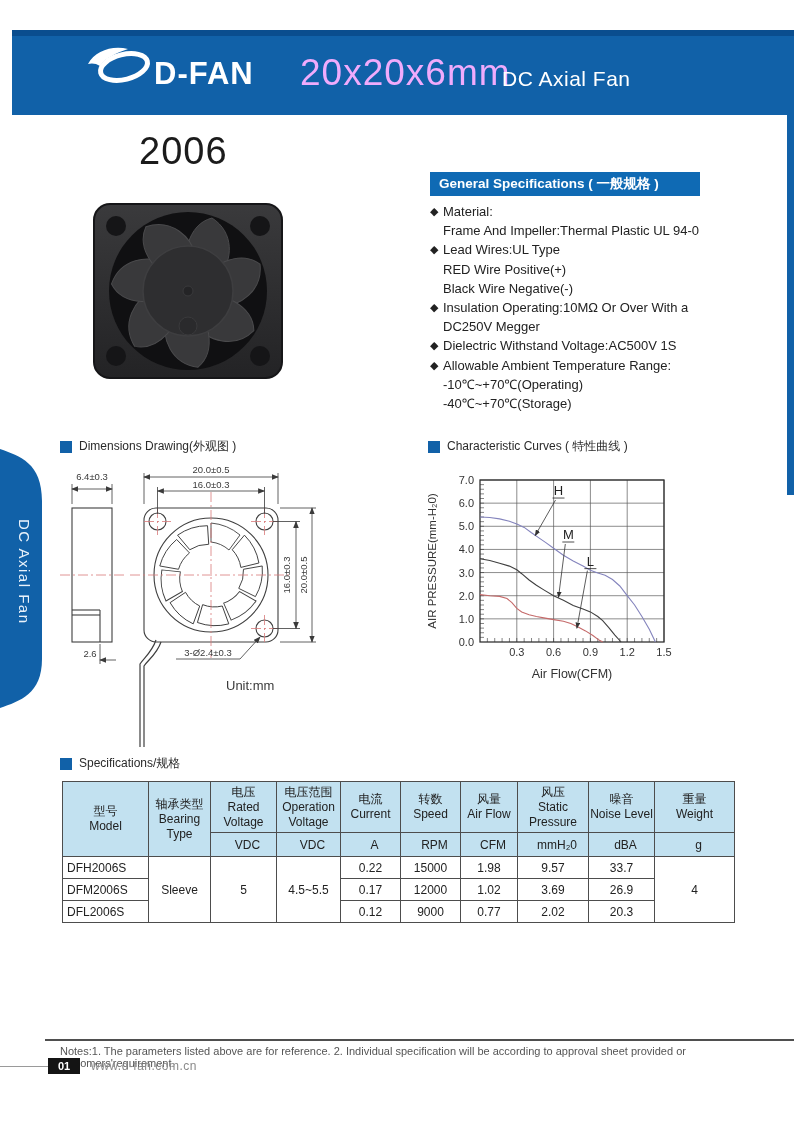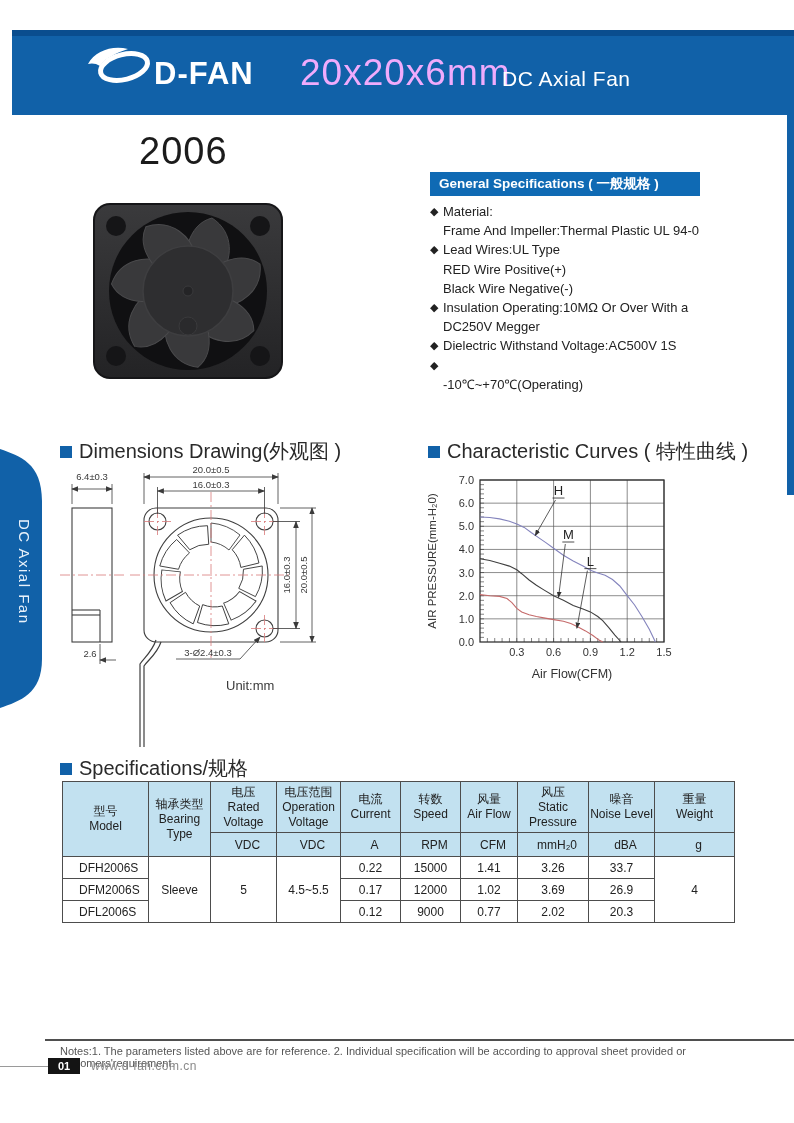--- a/index.html
+++ b/index.html
@@ -27,42 +27,42 @@
   .fan-photo{position:absolute;left:84px;top:196px;}
 
   
   .gen-bar{position:absolute;left:430px;top:172px;width:270px;height:24px;background:#0f6ab4;
     color:#ffffff;font-size:13.5px;font-weight:bold;line-height:24px;padding-left:9px;box-sizing:border-box;}
   .spec-list{position:absolute;left:430px;top:202px;width:340px;}
   .spec-line{display:flex;height:19.2px;line-height:19.2px;font-size:13px;color:#222222;}
   .spec-line .bullet{width:13px;font-size:11px;color:#222222;flex:none;}
 
   
-  .sec-head{position:absolute;display:flex;align-items:center;font-size:20px;color:#2a2a2a;}
+  .sec-head{position:absolute;display:flex;align-items:center;font-size:12px;color:#2a2a2a;}
   .sec-sq{width:12px;height:12px;background:#1161a8;margin-right:7px;flex:none;}
   .sec-head.dims{left:60px;top:438px;}
   .sec-head.curves{left:428px;top:438px;}
   .sec-head.specs{left:60px;top:755px;}
 
   
   .dims-svg{position:absolute;left:56px;top:464px;}
   .chart-svg{position:absolute;left:420px;top:456px;}
   .chart-svg text{font-family:"Liberation Sans", sans-serif;}
   .dims-svg text{font-family:"Liberation Sans", sans-serif;fill:#3a3a3a;}
 
   
   .spec-table{position:absolute;left:62px;top:781px;border-collapse:collapse;table-layout:fixed;}
   .spec-table th,.spec-table td{border:1px solid #4d4d4d;text-align:center;vertical-align:middle;
     font-weight:400;font-size:12px;color:#222222;padding:0;}
   .spec-table thead th{background:#c2e1f0;}
   .spec-table .cn,.spec-table .en{display:block;line-height:15px;}
   .spec-table .hrow1 th{height:50px;}
   .spec-table .hrow2 th{height:23px;padding-left:8px;}
   .spec-table tbody td{height:21px;background:#ffffff;}
-  .spec-table td.model-cell{text-align:left;padding-left:16px;}
+  .spec-table td.model-cell{text-align:left;padding-left:4px;}
 
   
   .notes-rule{position:absolute;left:45px;top:1039px;width:749px;height:2px;background:#4f4f4f;}
   .notes-text{position:absolute;left:60px;top:1045px;width:720px;font-size:11px;color:#555555;}
   .footer-tick{position:absolute;left:0;top:1066px;width:48px;height:1px;background:#9a9a9a;}
   .page-badge{position:absolute;left:48px;top:1058px;width:32px;height:16px;background:#141414;
     color:#ffffff;font-size:11px;font-weight:bold;text-align:center;line-height:16px;}
   .website{position:absolute;left:91px;top:1059px;font-size:12px;color:#8a8a8a;letter-spacing:0.5px;}
 </style>
 </head>
@@ -161,24 +161,29 @@
       <div class="spec-line">
         <span class="bullet"></span>
         <span>DC250V Megger</span>
       </div>
       <div class="spec-line">
         <span class="bullet">◆</span>
         <span>Dielectric Withstand Voltage:AC500V 1S</span>
       </div>
       <div class="spec-line">
         <span class="bullet">◆</span>
+        <span>Allowable Ambient Temperature Range:</span>
       </div>
       <div class="spec-line">
         <span class="bullet"></span>
         <span>-10℃~+70℃(Operating)</span>
+      </div>
+      <div class="spec-line">
+        <span class="bullet"></span>
+        <span>-40℃~+70℃(Storage)</span>
       </div>
     </div>
 
   <div class="sec-head dims">
     <span class="sec-sq"></span>
     <span>Dimensions Drawing(外观图 )</span>
   </div>
   <div class="sec-head curves">
     <span class="sec-sq"></span>
     <span>Characteristic Curves ( 特性曲线 )</span>
@@ -454,22 +459,22 @@
       </tr>
     </thead>
     <tbody>
       <tr>
         <td class="model-cell">DFH2006S</td>
         <td rowspan="3">Sleeve</td>
         <td rowspan="3">5</td>
         <td rowspan="3">4.5~5.5</td>
         <td>0.22</td>
         <td>15000</td>
-        <td>1.41</td>
-        <td>3.26</td>
+        <td>1.98</td>
+        <td>9.57</td>
         <td>33.7</td>
         <td rowspan="3">4</td>
       </tr>
       <tr>
         <td class="model-cell">DFM2006S</td>
         <td>0.17</td>
         <td>12000</td>
         <td>1.02</td>
         <td>3.69</td>
         <td>26.9</td>

